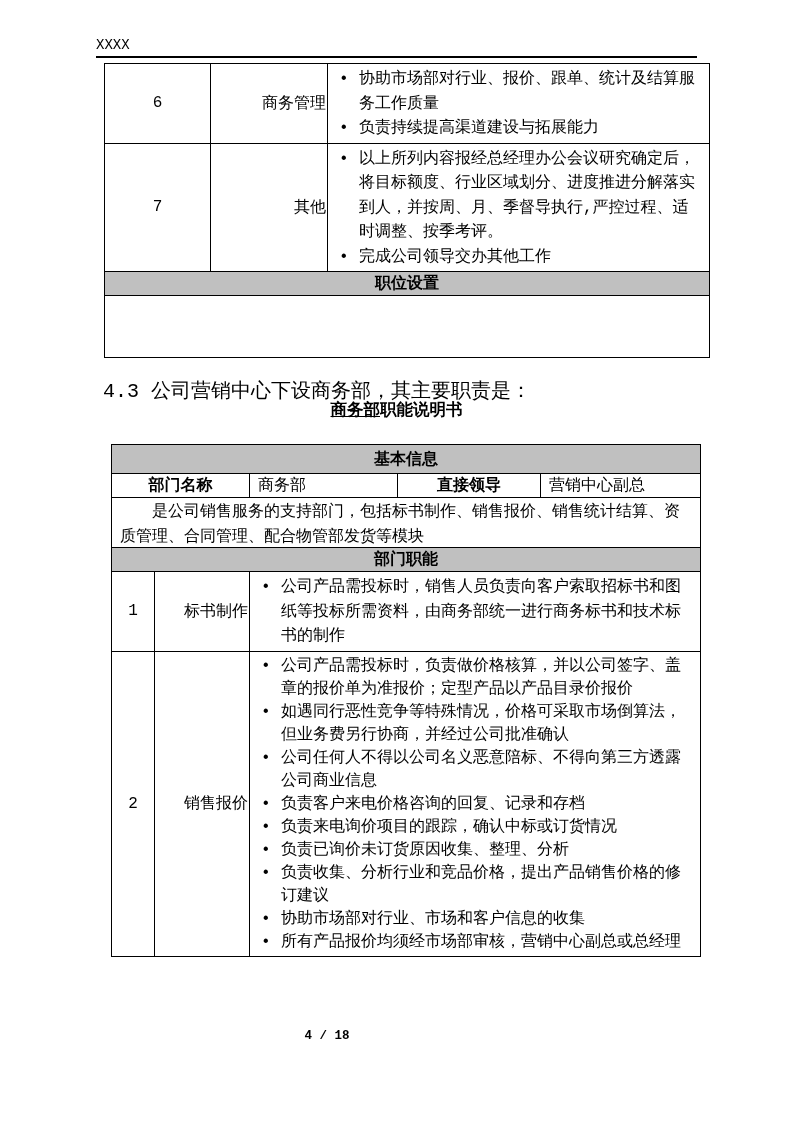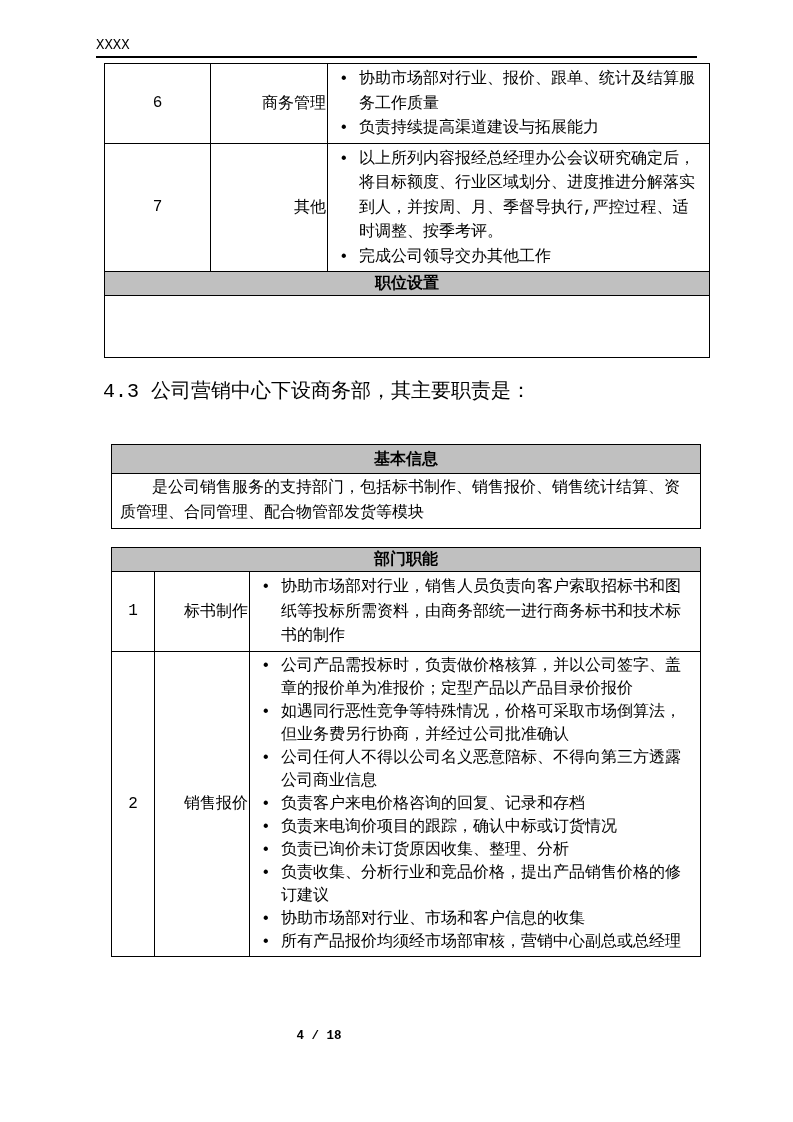--- a/index.html
+++ b/index.html
@@ -45,21 +45,21 @@
   .para-43{
     position:absolute;left:103px;top:356px;width:560px;
     font-size:20px;line-height:22px;margin-top:25px;
   }
   .doc-title{
     position:absolute;left:0;top:399px;width:793px;
     text-align:center;font-size:16.5px;font-weight:bold;
   }
   .doc-title .u{text-decoration:underline;}
   .page-footer{
-    position:absolute;left:4px;top:1029px;width:630px;
+    position:absolute;left:12px;top:1029px;width:630px;
     text-align:center;font-size:12.5px;font-weight:bold;
   }
 </style>
 </head>
 <body>
 
 <div class="page">
 
   <div class="page-header">
     <span>XXXX</span>
@@ -96,31 +96,40 @@
       <td colspan="3">职位设置</td>
     </tr>
     <tr style="height:62px;">
       <td colspan="3"></td>
     </tr>
   </tbody>
     </table>
 
   <div class="para-43">4.3 公司营销中心下设商务部，其主要职责是：</div>
 
+  <div class="doc-title">
+    <span class="u">商务部</span><span>职能说明书</span>
+  </div>
 
   <table class="table2a">
     <colgroup>
         <col style="width:138px">
         <col style="width:148px">
         <col style="width:143px">
         <col style="width:160px">
       </colgroup>
     <tbody>
         <tr class="gray-row" style="height:29px;">
       <td colspan="4">基本信息</td>
+    </tr>
+    <tr style="height:24px;">
+      <td class="hdr-cell">部门名称</td>
+      <td class="value-cell">商务部</td>
+      <td class="hdr-cell">直接领导</td>
+      <td class="value-cell">营销中心副总</td>
     </tr>
     <tr style="height:51px;">
       <td colspan="4" class="mission-cell">
         <p>是公司销售服务的支持部门，包括标书制作、销售报价、销售统计结算、资质管理、合同管理、配合物管部发货等模块</p>
       </td>
     </tr>
   </tbody>
     </table>
 
   <table class="table2b">
@@ -131,21 +140,21 @@
       </colgroup>
     <tbody>
         <tr class="gray-row" style="height:23px;">
       <td colspan="3">部门职能</td>
     </tr>
     <tr style="height:76px;">
       <td class="num-cell">1</td>
       <td class="label-cell">标书制作</td>
       <td class="duty-cell">
         <ul class="duties">
-          <li>协助市场部对行业，销售人员负责向客户索取招标书和图纸等投标所需资料，由商务部统一进行商务标书和技术标书的制作</li>
+          <li>公司产品需投标时，销售人员负责向客户索取招标书和图纸等投标所需资料，由商务部统一进行商务标书和技术标书的制作</li>
         </ul>
       </td>
     </tr>
     <tr style="height:303px;">
       <td class="num-cell">2</td>
       <td class="label-cell">销售报价</td>
       <td class="duty-cell">
         <div class="clipbox">
           <ul class="duties tight">
             <li>公司产品需投标时，负责做价格核算，并以公司签字、盖章的报价单为准报价；定型产品以产品目录价报价</li>

